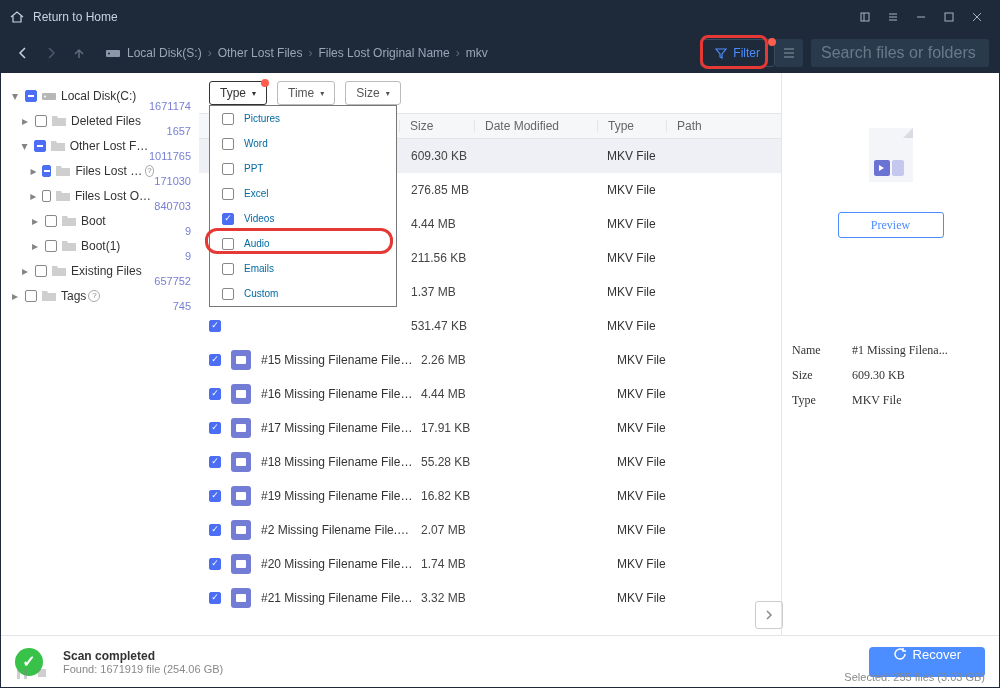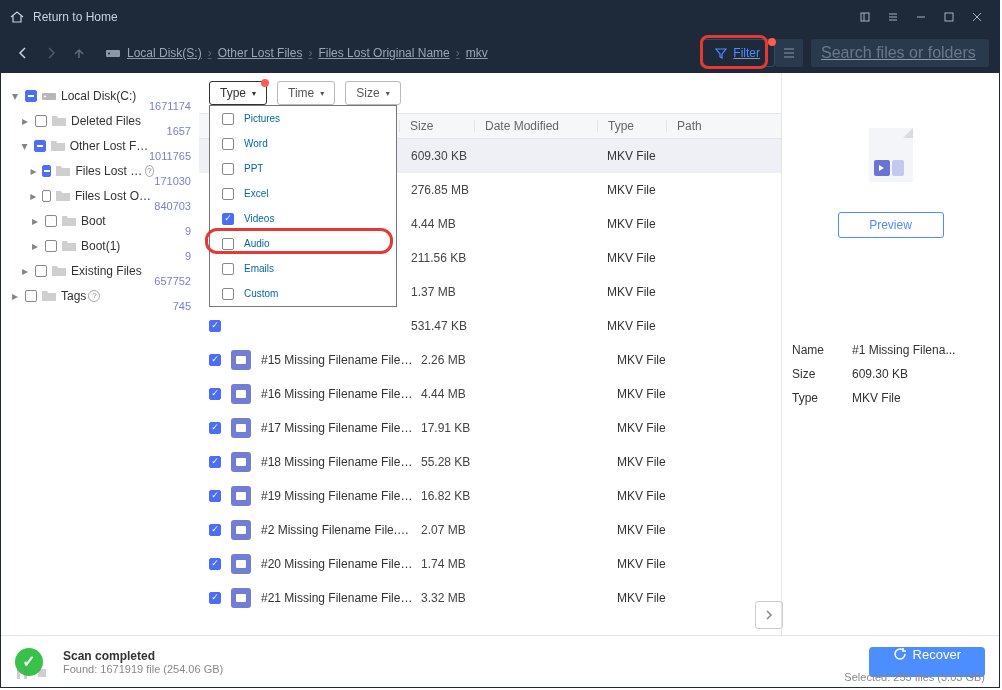--- a/index.html
+++ b/index.html
@@ -65,21 +65,21 @@
   .filerow .fname { width: 152px; white-space: nowrap; overflow: hidden; text-overflow: ellipsis; }
   .filerow .fsize { width: 74px; padding-left: 8px; color: #444; }
   .filerow .fdate { width: 122px; padding-left: 8px; }
   .filerow .ftype { width: 68px; padding-left: 8px; }
   
   .type-dropdown { position: absolute; top: 32px; left: 10px; width: 188px; background: #fff; border: 1px solid #777; z-index: 5; }
   .type-dropdown .opt { height: 25px; display: flex; align-items: center; padding: 0 8px; cursor: pointer; font-size: 10px; color: #0369a1; }
   .type-dropdown .opt .cb { margin-right: 10px; }
   .videos-highlight { position: absolute; border: 3px solid #e53935; border-radius: 12px; pointer-events: none; z-index: 6; }
   
-  .rightpane { width: 218px; border-left: 1px solid #e3e5e9; padding: 10px; display: flex; flex-direction: column; }
+  .rightpane { width: 218px; border-left: 1px solid #e3e5e9; padding: 10px; display: flex; flex-direction: column; font-family: Liberation Serif, serif; }
   .preview-box { flex: 0 0 200px; display: flex; flex-direction: column; align-items: center; justify-content: center; }
   .fileicon-lg { width: 44px; height: 54px; background: #f4f5f8; position: relative; margin-bottom: 30px; }
   .fileicon-lg::before { content: ""; position: absolute; top: 0; right: 0; border-width: 0 0 10px 10px; border-style: solid; border-color: transparent transparent #d9dbe3 transparent; }
   .fileicon-lg .vidmark { position: absolute; bottom: 6px; left: 5px; display: flex; }
   .fileicon-lg .vidmark .sq { width: 16px; height: 16px; background: #6a73d1; border-radius: 2px; display:flex;align-items:center;justify-content:center; }
   .fileicon-lg .vidmark .sq::after { content:""; border-left:5px solid #fff; border-top:3px solid transparent; border-bottom:3px solid transparent; }
   .fileicon-lg .vidmark .bar { width: 12px; height: 16px; background: #c4c8ef; border-radius: 2px; margin-left: 2px; }
   .preview-btn { width: 106px; height: 26px; border: 1px solid #4c8dff; color: #4c8dff; border-radius: 3px; display: flex; align-items: center; justify-content: center; cursor: pointer; font-size: 12px; }
   .meta { margin-top: 60px; }
   .meta-row { display: flex; margin-bottom: 10px; font-size: 12px; }
@@ -136,21 +136,21 @@
         <rect x="2" y="2" width="8" height="8"></rect>
       </svg>
     </span>
   <span class="win-ctrl">
       <svg viewBox="0 0 12 12" stroke="#c9d3df">
         <path d="M2 2l8 8M10 2l-8 8"></path>
       </svg>
     </span>
 </div>
 
-<div class="toolbar" style="position:relative;text-decoration:underline;">
+<div class="toolbar" style="position:relative;">
   <span class="nav-btn active">
     <svg width="14" height="14" viewBox="0 0 14 14" stroke="#c9d3df" fill="none" stroke-width="1.5">
         <path d="M9 2L4 7l5 5"></path>
       </svg>
   </span>
   <span class="nav-btn">
     <svg width="14" height="14" viewBox="0 0 14 14" stroke="#6a788a" fill="none" stroke-width="1.5">
         <path d="M5 2l5 5-5 5"></path>
       </svg>
   </span>

